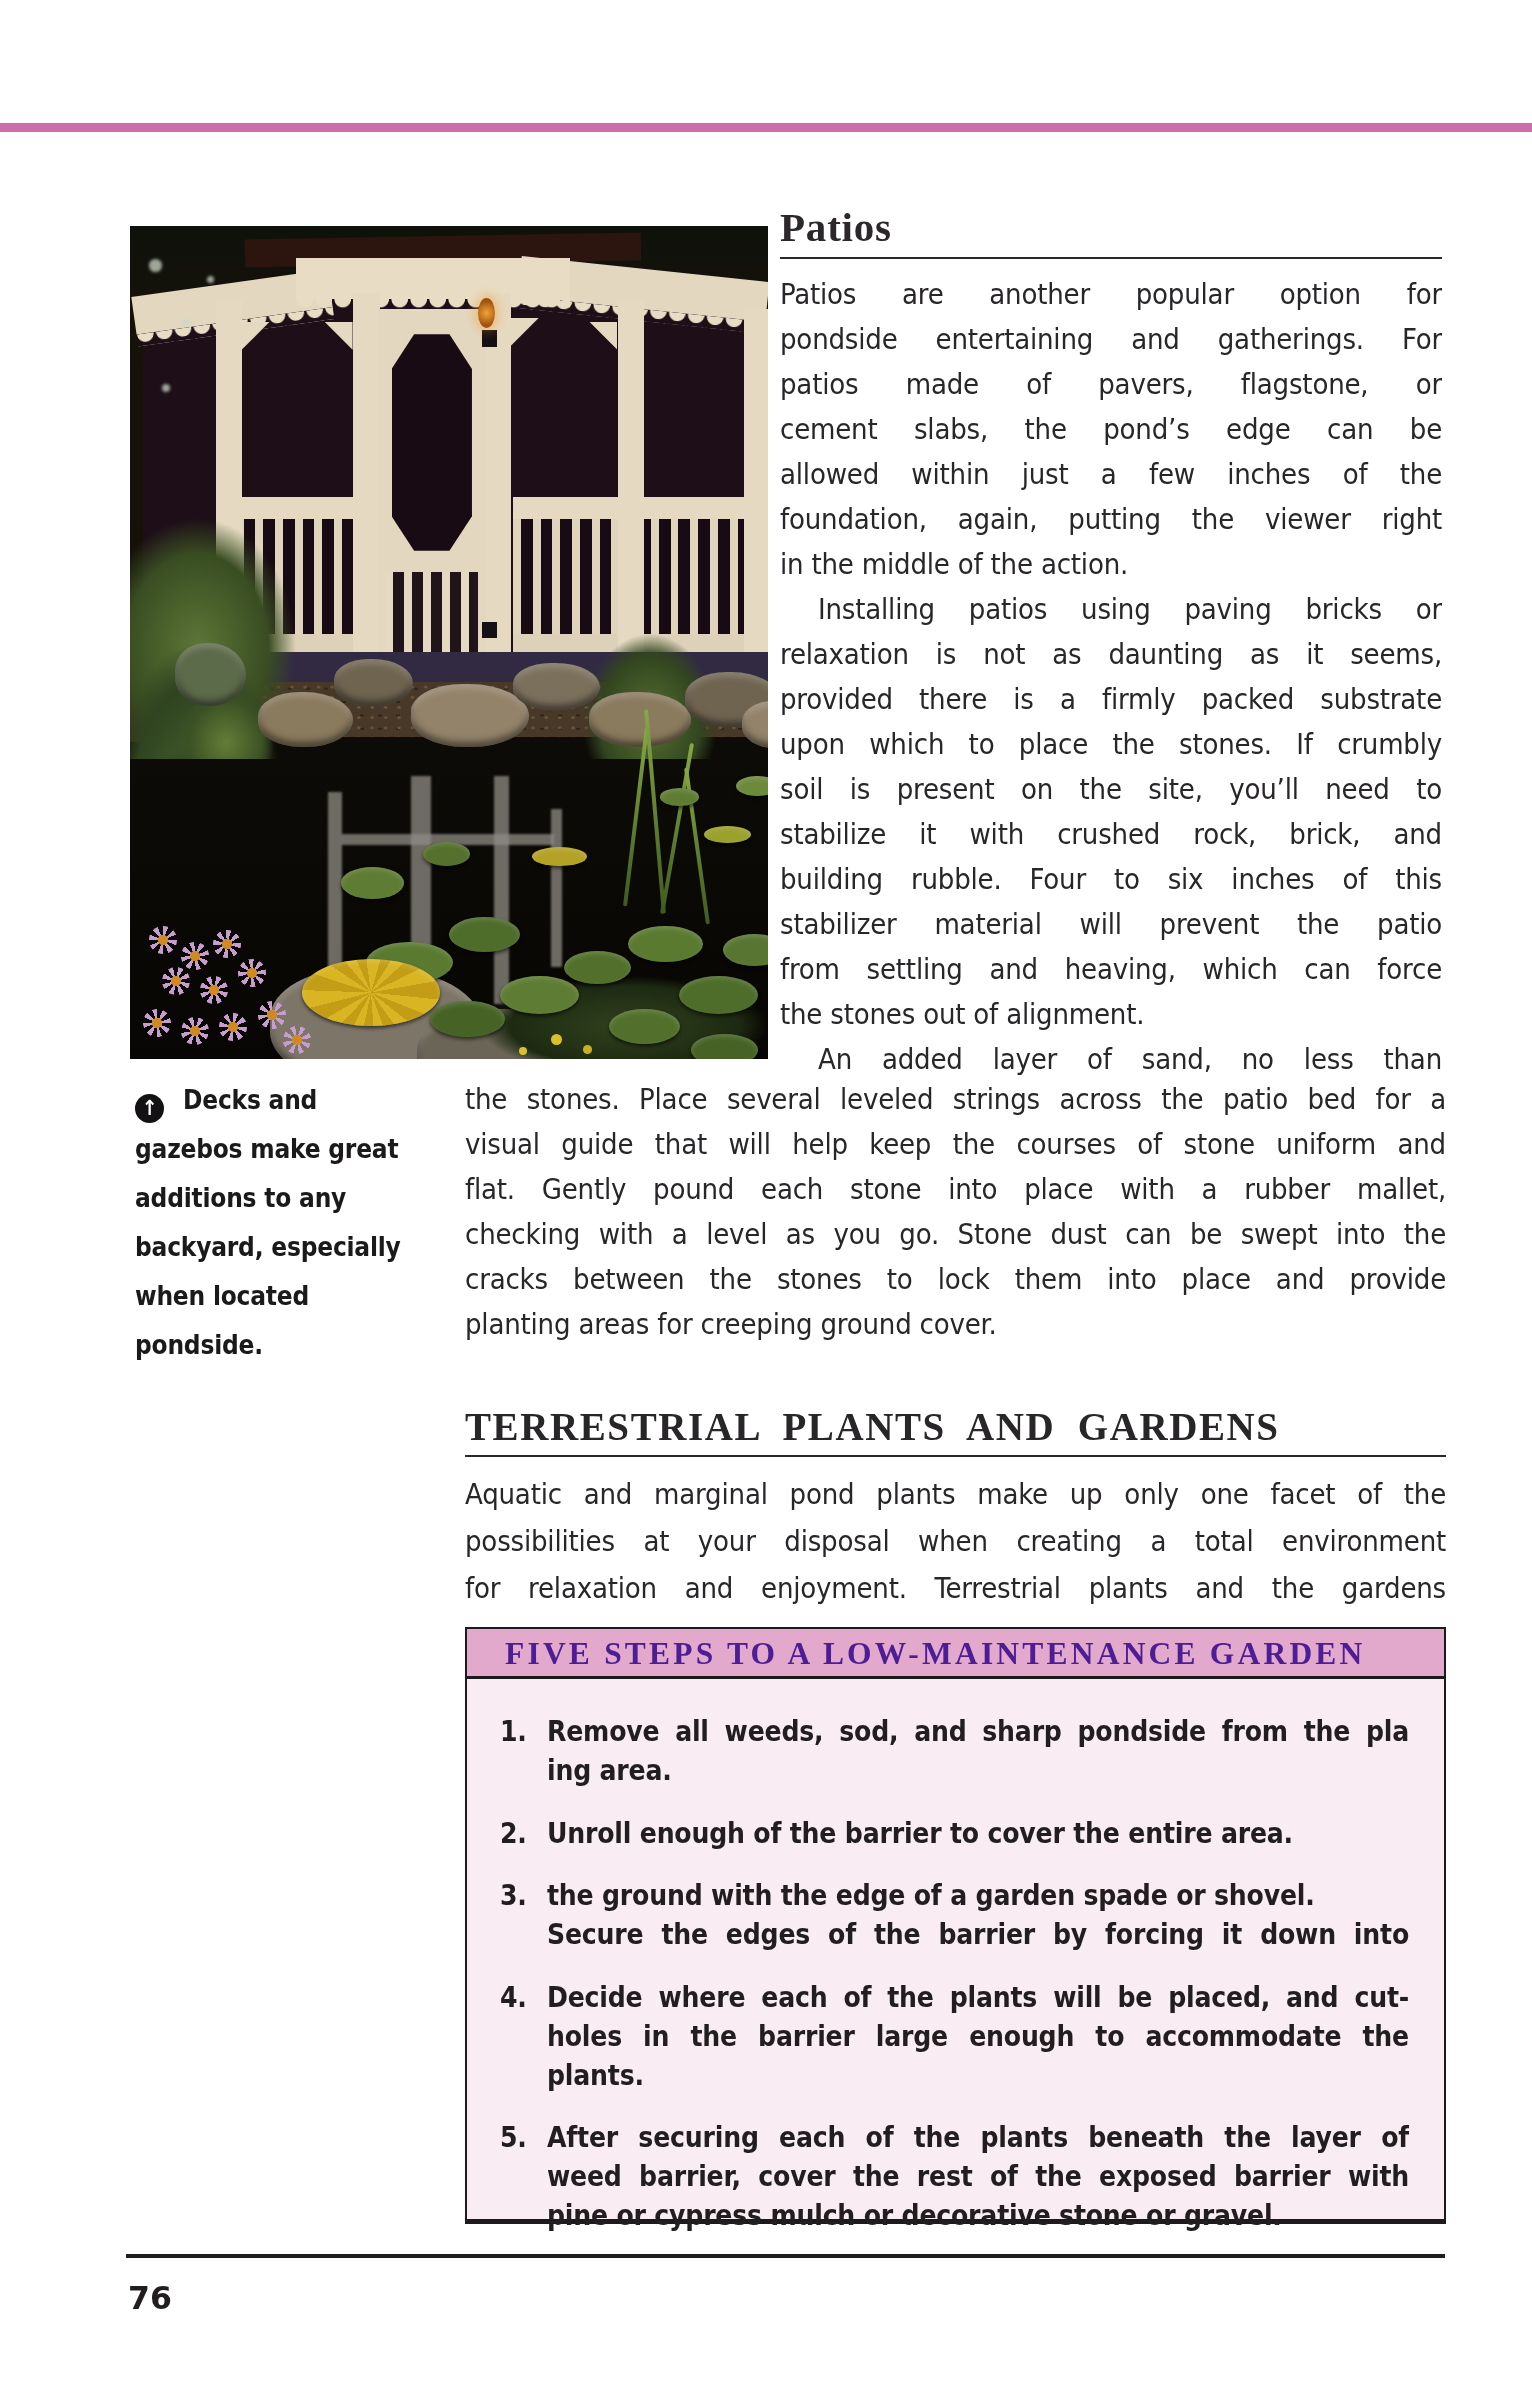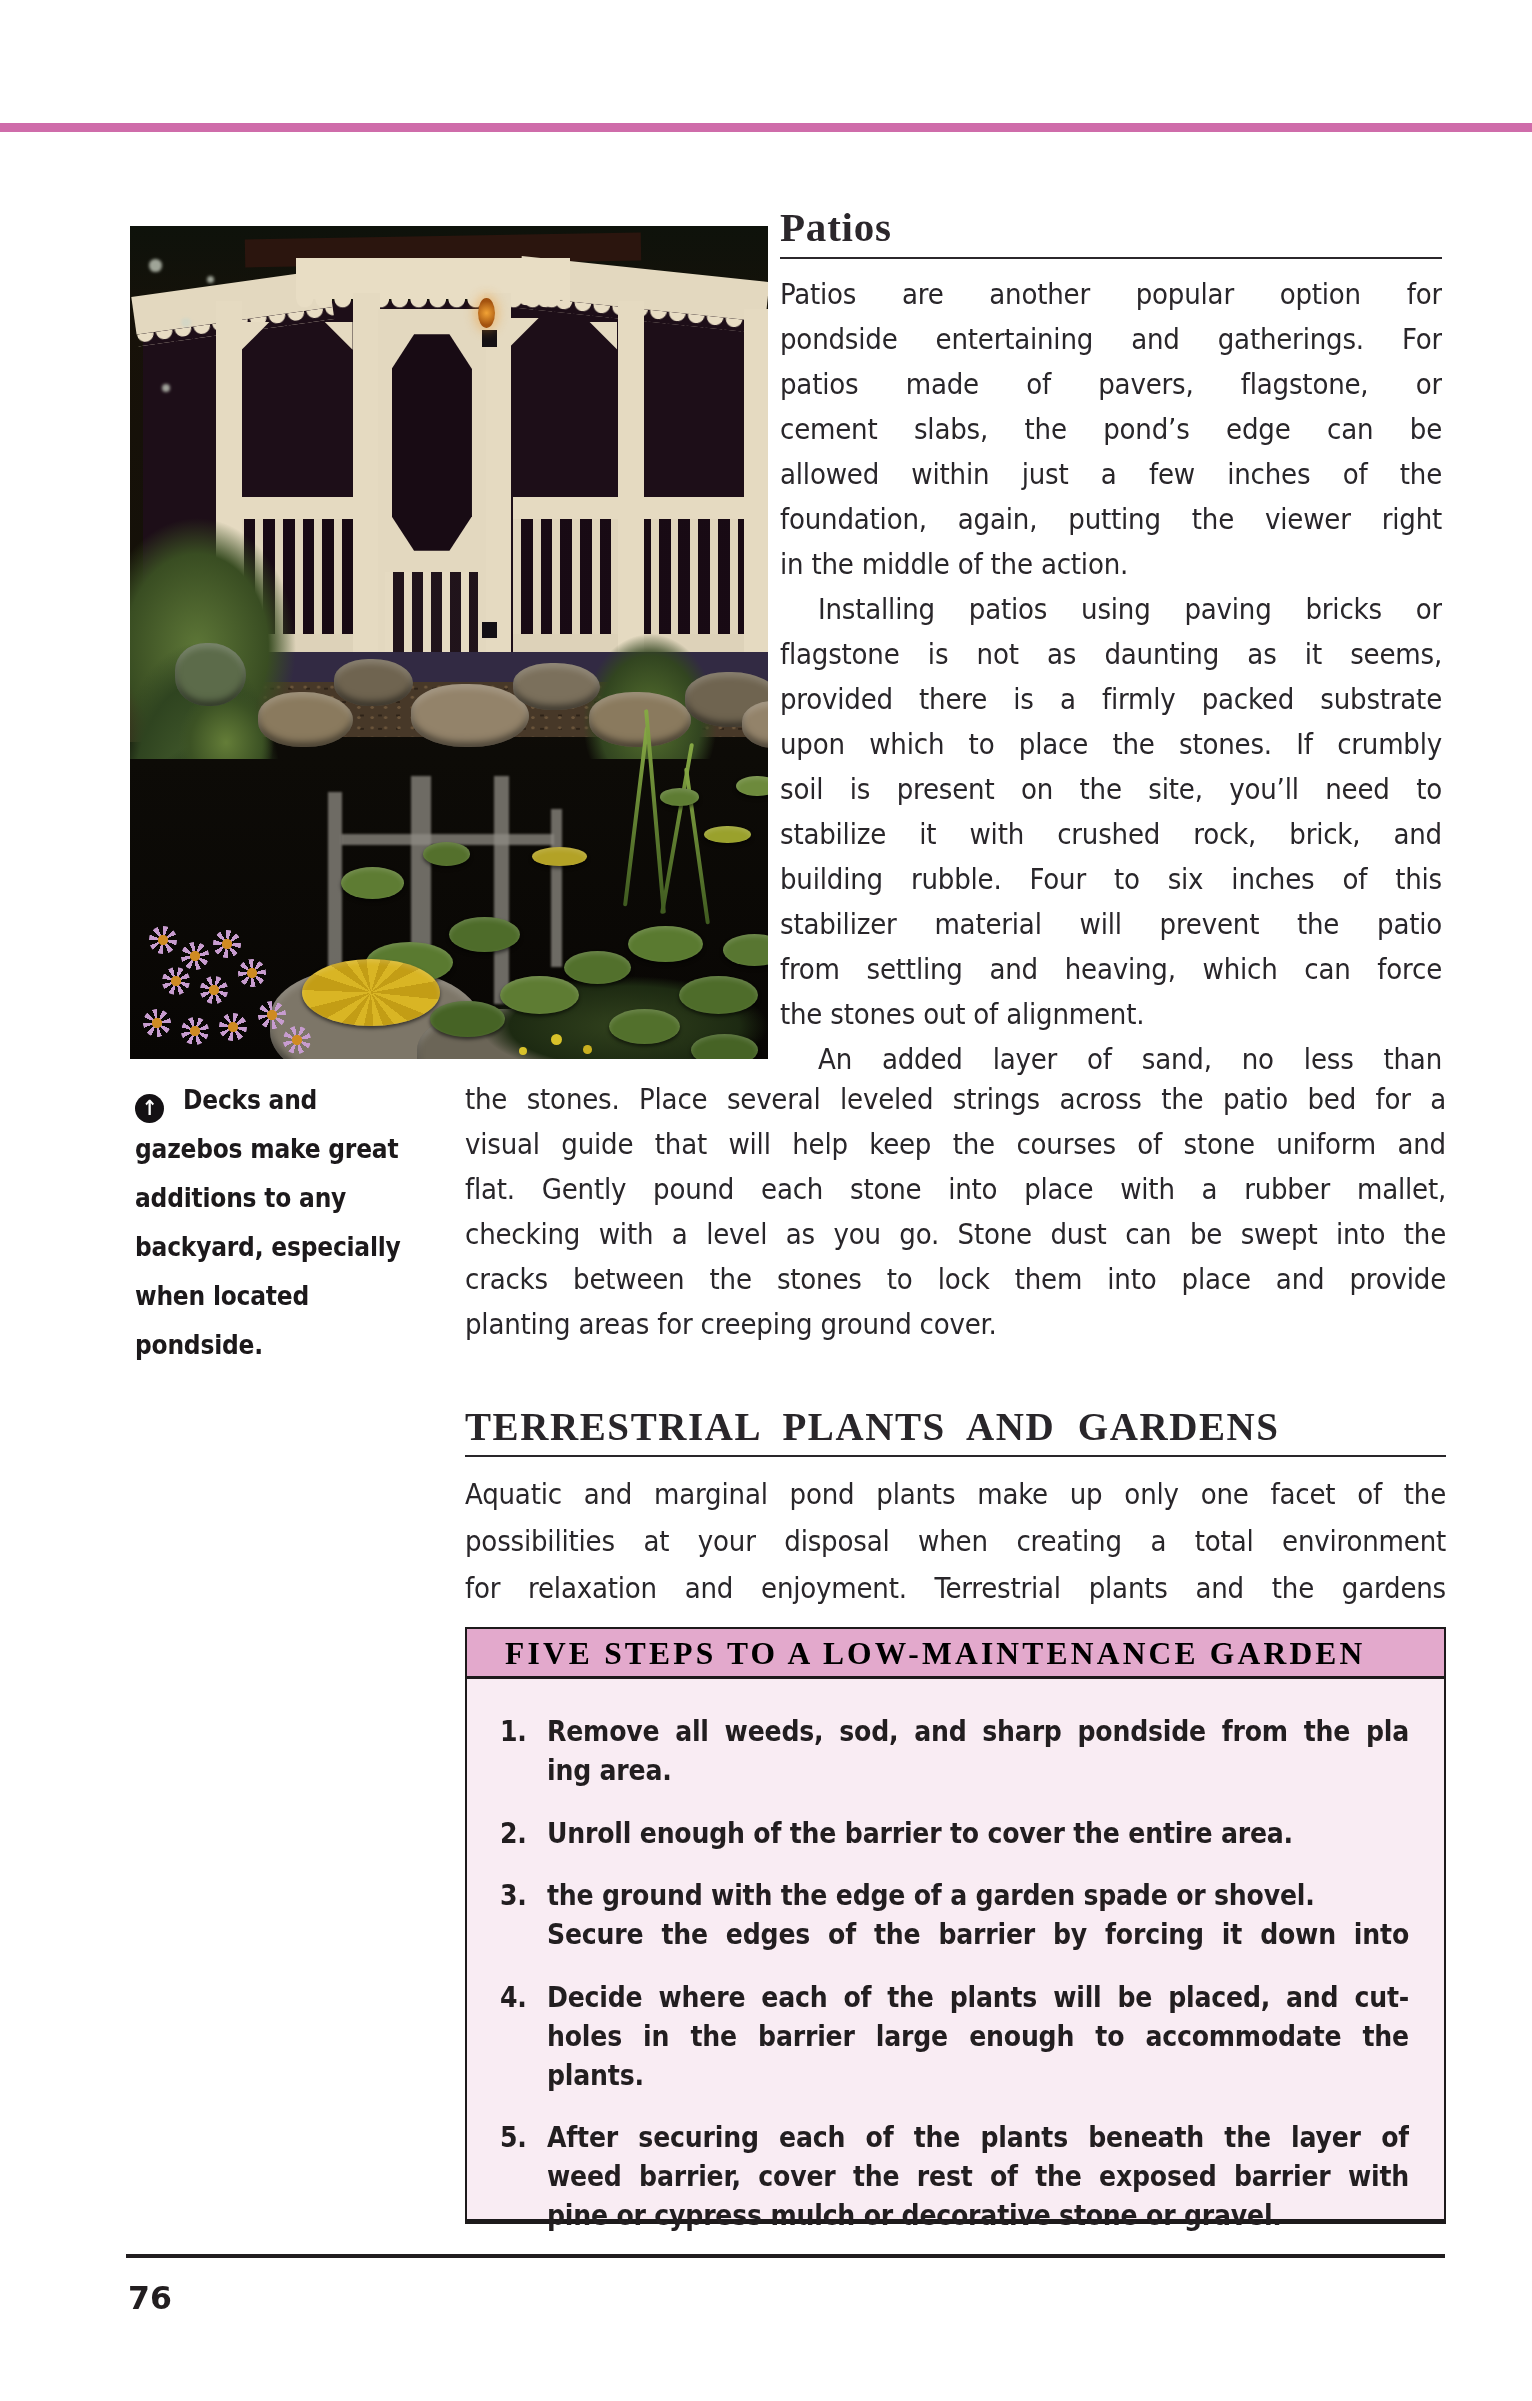--- a/index.html
+++ b/index.html
@@ -98,21 +98,21 @@
   .terr-h { margin:0; font-family:"Liberation Serif", serif; font-weight:600; font-size:39px; line-height:46px;
       letter-spacing:1.6px; word-spacing:11px; color:#29262a; }
   .hrule2 { height:2.4px; background:#29262a; margin:4.7px 0 14px; }
   .terr .para { line-height:47px; }
   .terr .tl { height:47px; }
 
   
   .stepbox { position:absolute; left:465px; top:1627px; width:981px; height:597px; box-sizing:border-box;
       border:2.4px solid #1d1a1b; border-bottom-width:5.5px; }
   .stepbox-header { height:47px; line-height:49px; padding-left:38px; border-bottom:3.2px solid #1d1a1b;
-      font-family:"Liberation Serif", serif; font-weight:600; font-size:31.5px; letter-spacing:3.2px; color:#000000; }
+      font-family:"Liberation Serif", serif; font-weight:600; font-size:31.5px; letter-spacing:3.2px; color:#4c1d95; }
   .stepbox-body { padding:33px 35px 0 33px; }
   .step { display:flex; margin-bottom:23.6px; font-family:"DejaVu Sans", sans-serif; font-stretch:condensed;
       font-weight:700; font-size:28px; line-height:39px; letter-spacing:-0.2px; color:#221e20; }
   .step-num { width:47px; flex:none; }
   .step-text { flex:1; }
   .step .tl { height:39px; }
 
   
   .bottomrule { position:absolute; left:126px; top:2254px; width:1319px; height:3.9px; background:#211d1f; }
   .pagenum { position:absolute; left:128px; top:2279px; font-family:"DejaVu Sans", sans-serif; font-weight:700;
@@ -237,21 +237,21 @@
         <div class="tl">Patios are another popular option for</div>
         <div class="tl">pondside entertaining and gatherings. For</div>
         <div class="tl">patios made of pavers, flagstone, or</div>
         <div class="tl">cement slabs, the pond’s edge can be</div>
         <div class="tl">allowed within just a few inches of the</div>
         <div class="tl">foundation, again, putting the viewer right</div>
         <div class="tl tl-last">in the middle of the action.</div>
       </div>
     <div class="para indent">
         <div class="tl">Installing patios using paving bricks or</div>
-        <div class="tl">flagstone is not as daunting as it seems,</div>
+        <div class="tl">relaxation is not as daunting as it seems,</div>
         <div class="tl">provided there is a firmly packed substrate</div>
         <div class="tl">upon which to place the stones. If crumbly</div>
         <div class="tl">soil is present on the site, you’ll need to</div>
         <div class="tl">stabilize it with crushed rock, brick, and</div>
         <div class="tl">building rubble. Four to six inches of this</div>
         <div class="tl">stabilizer material will prevent the patio</div>
         <div class="tl">from settling and heaving, which can force</div>
         <div class="tl tl-last">the stones out of alignment.</div>
       </div>
     <div class="para indent all-just">

